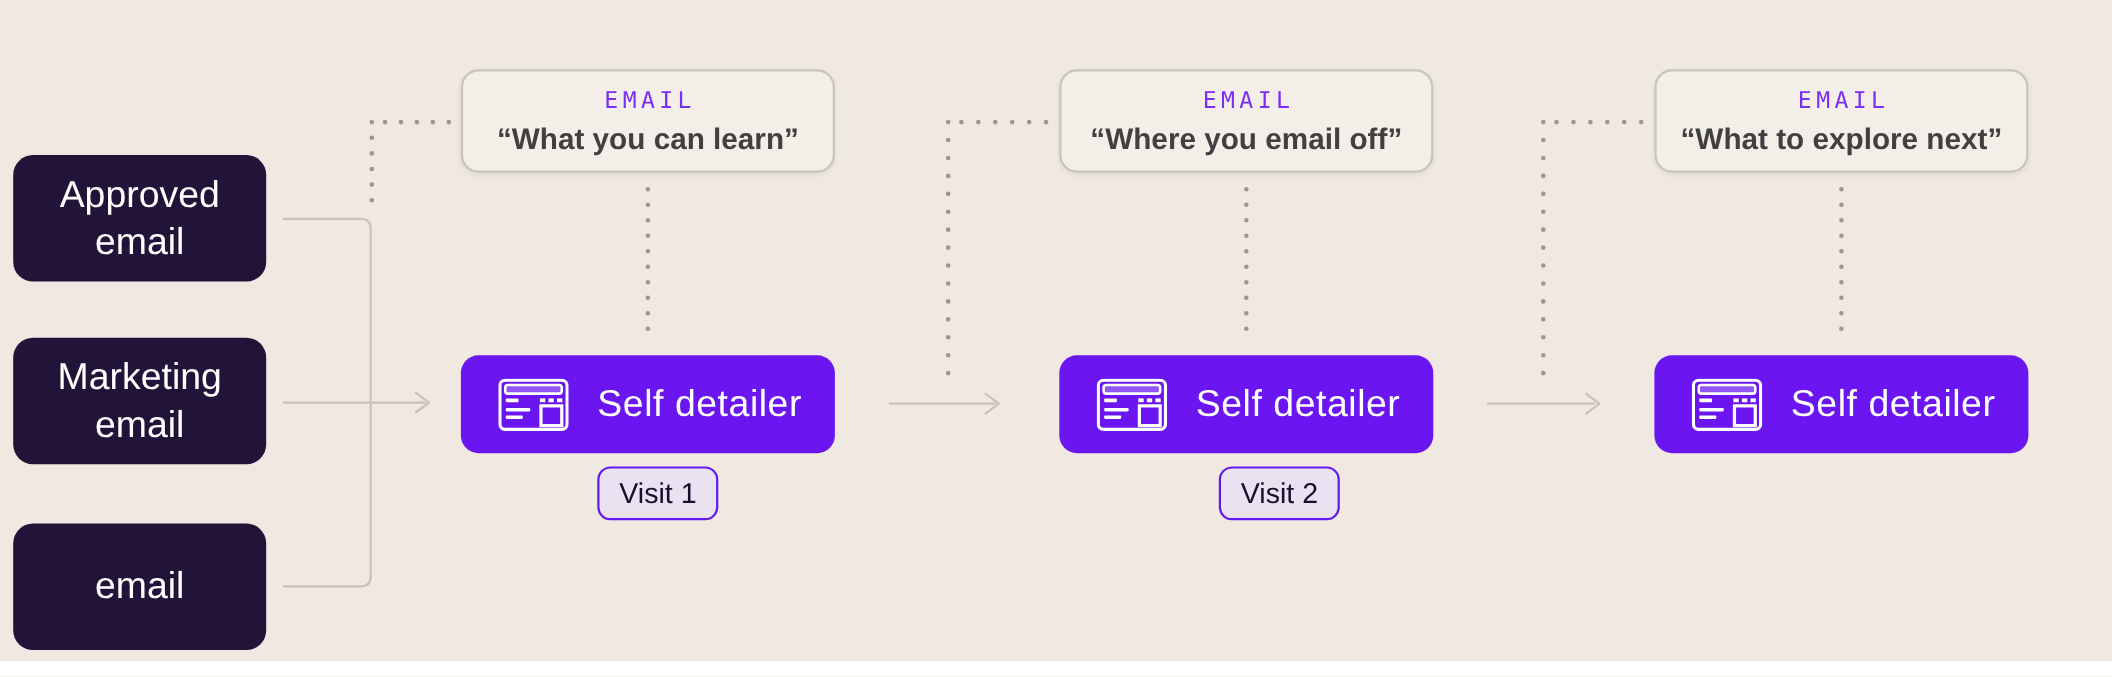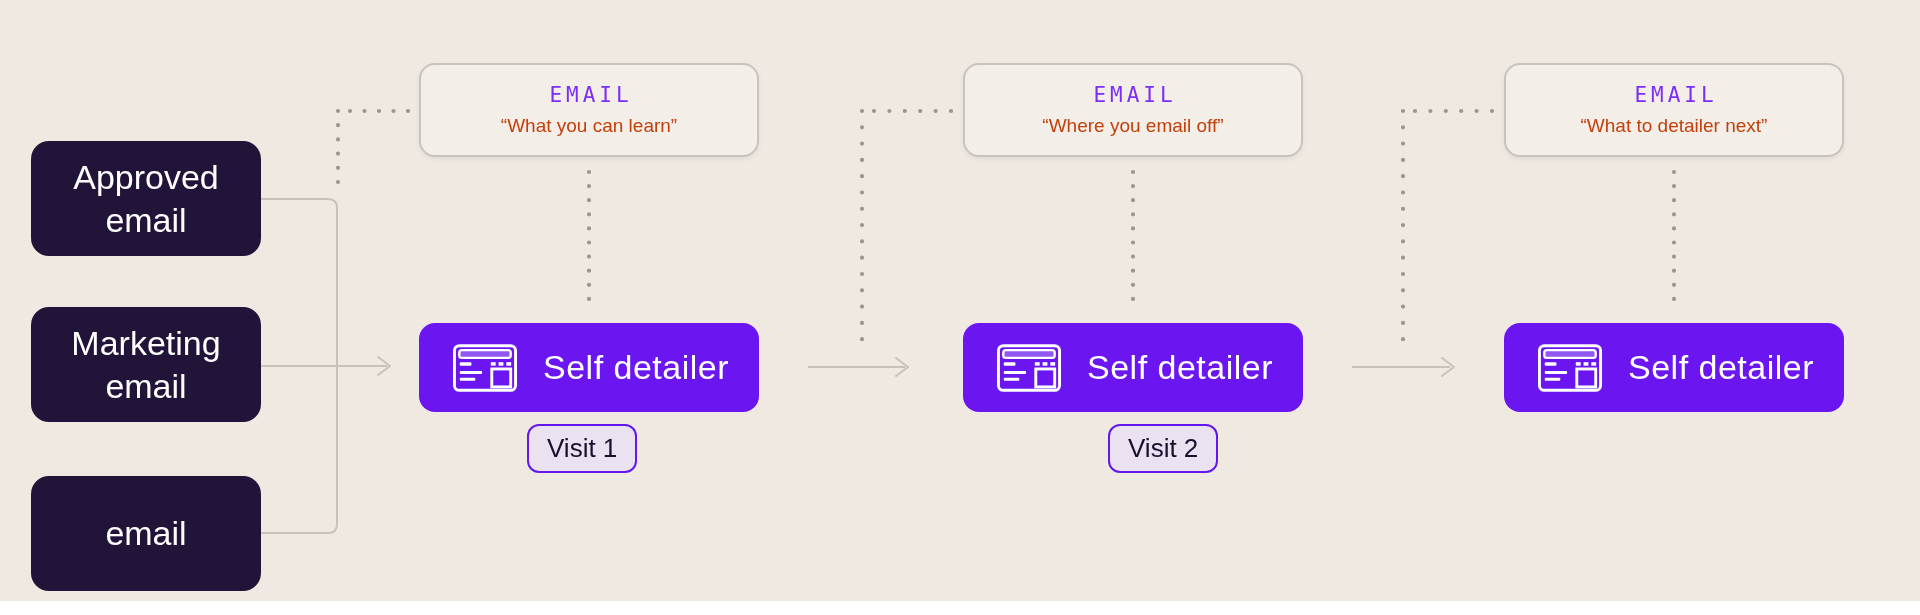--- a/index.html
+++ b/index.html
@@ -1,31 +1,31 @@
 <!DOCTYPE html>
 <html><head>
 <meta charset="utf-8">
 <style>
   html,body{margin:0;padding:0;}
   body{font-family:"Liberation Sans",sans-serif;background:#ffffff;}
   .stage{position:relative;width:1920px;height:615px;background:#efe9e2;overflow:hidden;}
   .bottom-strip{position:absolute;left:0;bottom:0;width:1920px;height:14px;background:#ffffff;}
   .connector-layer{position:absolute;left:0;top:0;width:1920px;height:615px;}
 
-  .source-box{position:absolute;left:31px;width:230px;height:115px;background:#221339;border-radius:18px;
+  .source-box{position:absolute;left:12px;width:230px;height:115px;background:#221339;border-radius:18px;
     color:#ffffff;display:flex;flex-direction:column;align-items:center;justify-content:center;
     font-size:34px;font-weight:500;line-height:43px;text-align:center;}
 
   .email-box{position:absolute;top:63px;width:340px;height:94px;background:#f3eee8;
     border:2px solid #c8c3bd;border-radius:16px;box-sizing:border-box;
     display:flex;flex-direction:column;align-items:center;justify-content:center;
     box-shadow:0 2px 4px rgba(60,50,40,0.08);}
   .email-label{font-family:"DejaVu Sans Mono",monospace;font-size:21px;letter-spacing:4px;text-indent:4px;
     color:#7b2ff6;margin-bottom:8px;}
-  .email-quote{font-size:19px;font-weight:400;color:#c2410c;}
+  .email-quote{font-size:27px;font-weight:700;color:#404040;}
 
   .detailer-box{position:absolute;top:323px;width:340px;height:89px;background:#6b16f0;border-radius:16px;
     display:flex;align-items:center;justify-content:flex-start;padding-left:34px;box-sizing:border-box;}
   .detailer-label{color:#ffffff;font-size:34px;font-weight:500;margin-left:26px;letter-spacing:0.5px;}
 
   .visit-badge{position:absolute;top:424px;height:49px;padding:0 18px;background:#eae1f1;
     border:2.5px solid #6318ee;border-radius:12px;box-sizing:border-box;
     display:flex;align-items:center;justify-content:center;
     font-size:26px;font-weight:500;color:#16102c;}
 </style>
@@ -86,21 +86,21 @@
       <rect x="7" y="18.5" width="12" height="3.6" rx="1" fill="#ffffff"></rect>
       <rect x="39" y="18.5" width="5" height="3.6" fill="#ffffff"></rect>
       <rect x="47" y="18.5" width="5" height="3.6" fill="#ffffff"></rect>
       <rect x="55" y="18.5" width="5" height="3.6" fill="#ffffff"></rect>
       <rect x="7" y="27.5" width="23" height="3.2" rx="1" fill="#ffffff"></rect>
       <rect x="7" y="34.5" width="16" height="3.2" rx="1" fill="#ffffff"></rect>
       <rect x="40" y="25.5" width="19.5" height="18.5" fill="none" stroke="#ffffff" stroke-width="3"></rect>
     </svg>
     <span class="detailer-label">Self detailer</span>
   </div>
-  <div class="visit-badge" style="left:527px;">
+  <div class="visit-badge" style="left:543px;">
     <span>Visit 1</span>
   </div>
 
   <div class="email-box" style="left:963px;">
     <div class="email-label">EMAIL</div>
     <div class="email-quote">“Where you email off”</div>
   </div>
   <div class="detailer-box" style="left:963px;">
     <svg width="64" height="48" viewBox="0 0 66 49">
       <rect x="1.5" y="1.5" width="63" height="46" rx="5" fill="none" stroke="#ffffff" stroke-width="3"></rect>
@@ -114,21 +114,21 @@
       <rect x="40" y="25.5" width="19.5" height="18.5" fill="none" stroke="#ffffff" stroke-width="3"></rect>
     </svg>
     <span class="detailer-label">Self detailer</span>
   </div>
   <div class="visit-badge" style="left:1108px;">
     <span>Visit 2</span>
   </div>
 
   <div class="email-box" style="left:1504px;">
     <div class="email-label">EMAIL</div>
-    <div class="email-quote">“What to detailer next”</div>
+    <div class="email-quote">“What to explore next”</div>
   </div>
   <div class="detailer-box" style="left:1504px;">
     <svg width="64" height="48" viewBox="0 0 66 49">
       <rect x="1.5" y="1.5" width="63" height="46" rx="5" fill="none" stroke="#ffffff" stroke-width="3"></rect>
       <rect x="6.5" y="6" width="53" height="8" rx="2.5" fill="#9057f2" stroke="#ffffff" stroke-width="2.4"></rect>
       <rect x="7" y="18.5" width="12" height="3.6" rx="1" fill="#ffffff"></rect>
       <rect x="39" y="18.5" width="5" height="3.6" fill="#ffffff"></rect>
       <rect x="47" y="18.5" width="5" height="3.6" fill="#ffffff"></rect>
       <rect x="55" y="18.5" width="5" height="3.6" fill="#ffffff"></rect>
       <rect x="7" y="27.5" width="23" height="3.2" rx="1" fill="#ffffff"></rect>

